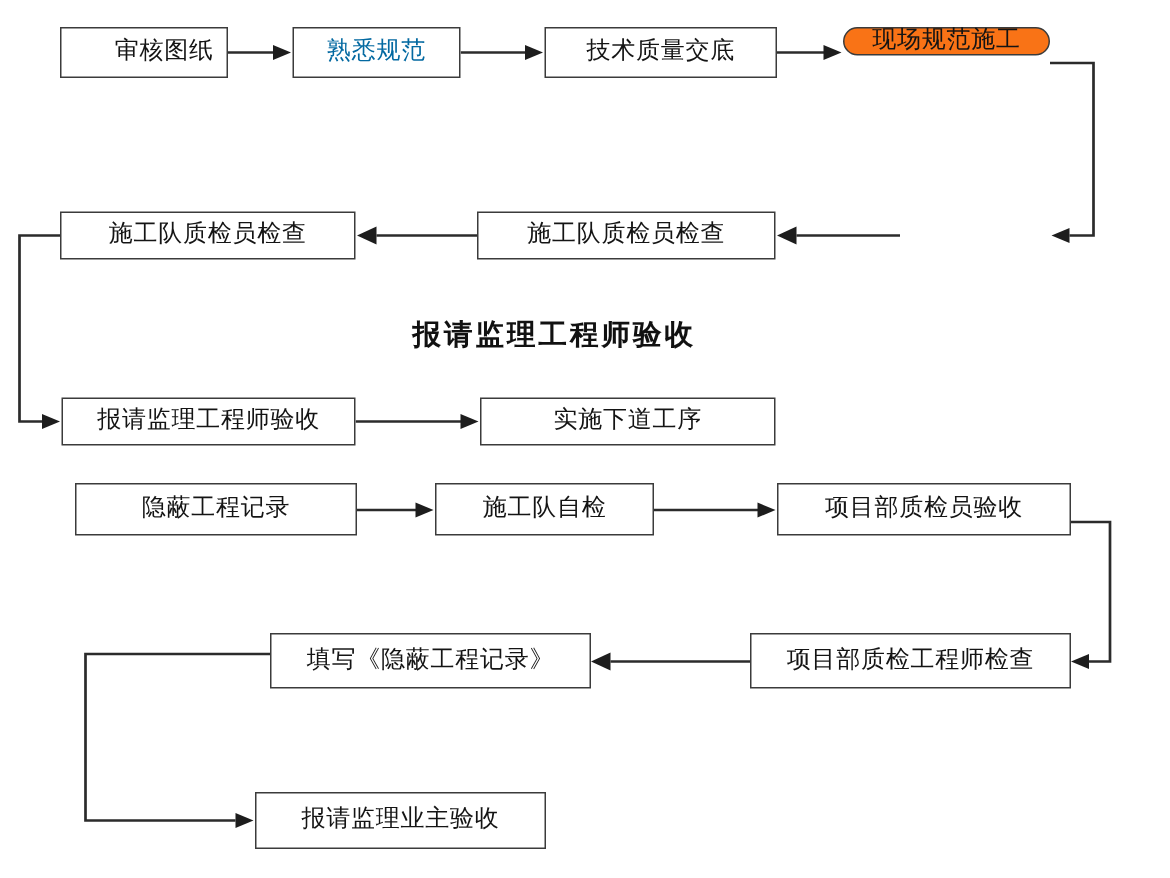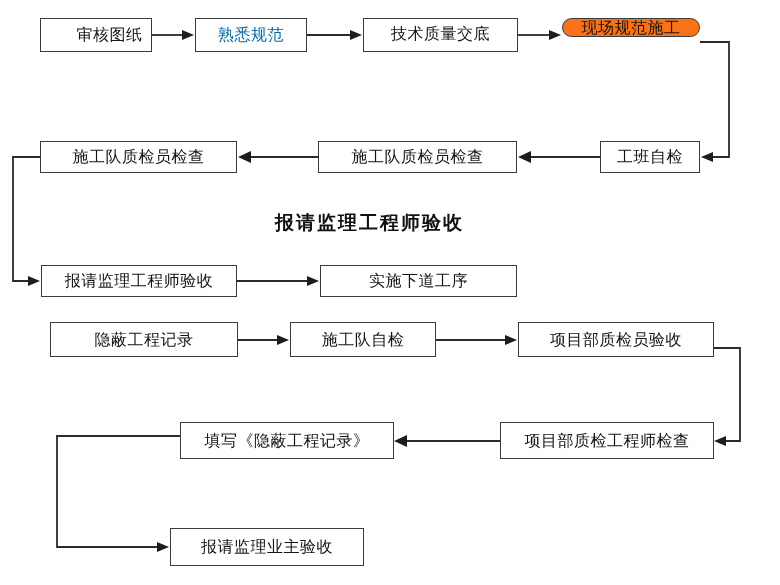--- a/index.html
+++ b/index.html
@@ -137,34 +137,31 @@
   </svg>
 
   <div class="title" style="left: 275px; top: 210px;">报请监理工程师验收</div>
 
   <div class="node" style="left: 40px; top: 18px; width: 112px; height: 34px; border-color: rgb(59, 59, 59); background: rgb(255, 255, 255); color: rgb(20, 20, 20); padding-left: 27px;">
       <span class="node-label">审核图纸</span>
     </div>
   <div class="node" style="left: 195px; top: 18px; width: 112px; height: 34px; border-color: rgb(59, 59, 59); background: rgb(255, 255, 255); color: #0369a1;">
       <span class="node-label">熟悉规范</span>
     </div>
-  <div class="node" style="left: 363px; top: 18px; width: 155px; height: 34px; border-color: rgb(59, 59, 59); background: rgb(255, 255, 255); color: rgb(20, 20, 20); font-family: Liberation Mono, monospace;">
+  <div class="node" style="left: 363px; top: 18px; width: 155px; height: 34px; border-color: rgb(59, 59, 59); background: rgb(255, 255, 255); color: rgb(20, 20, 20);">
       <span class="node-label">技术质量交底</span>
     </div>
   <div class="node" style="left: 562px; top: 18px; width: 138px; height: 19px; border-color: rgb(59, 59, 59); background: #f97316; color: rgb(20, 20, 20); border-radius: 15px;">
       <span class="node-label">现场规范施工</span>
     </div>
   <div class="node" style="left: 40px; top: 141px; width: 197px; height: 32px; border-color: rgb(59, 59, 59); background: rgb(255, 255, 255); color: rgb(20, 20, 20);">
       <span class="node-label">施工队质检员检查</span>
     </div>
   <div class="node" style="left: 318px; top: 141px; width: 199px; height: 32px; border-color: rgb(59, 59, 59); background: rgb(255, 255, 255); color: rgb(20, 20, 20);">
       <span class="node-label">施工队质检员检查</span>
-    </div>
-  <div class="node" style="left: 600px; top: 141px; width: 100px; height: 32px; border-color: rgb(59, 59, 59); background: rgb(255, 255, 255); color: rgb(20, 20, 20);">
-      <span class="node-label">工班自检</span>
     </div>
   <div class="node" style="left: 41px; top: 265px; width: 196px; height: 32px; border-color: rgb(59, 59, 59); background: rgb(255, 255, 255); color: rgb(20, 20, 20);">
       <span class="node-label">报请监理工程师验收</span>
     </div>
   <div class="node" style="left: 320px; top: 265px; width: 197px; height: 32px; border-color: rgb(59, 59, 59); background: rgb(255, 255, 255); color: rgb(20, 20, 20);">
       <span class="node-label">实施下道工序</span>
     </div>
   <div class="node" style="left: 50px; top: 322px; width: 188px; height: 35px; border-color: rgb(59, 59, 59); background: rgb(255, 255, 255); color: rgb(20, 20, 20);">
       <span class="node-label">隐蔽工程记录</span>
     </div>

